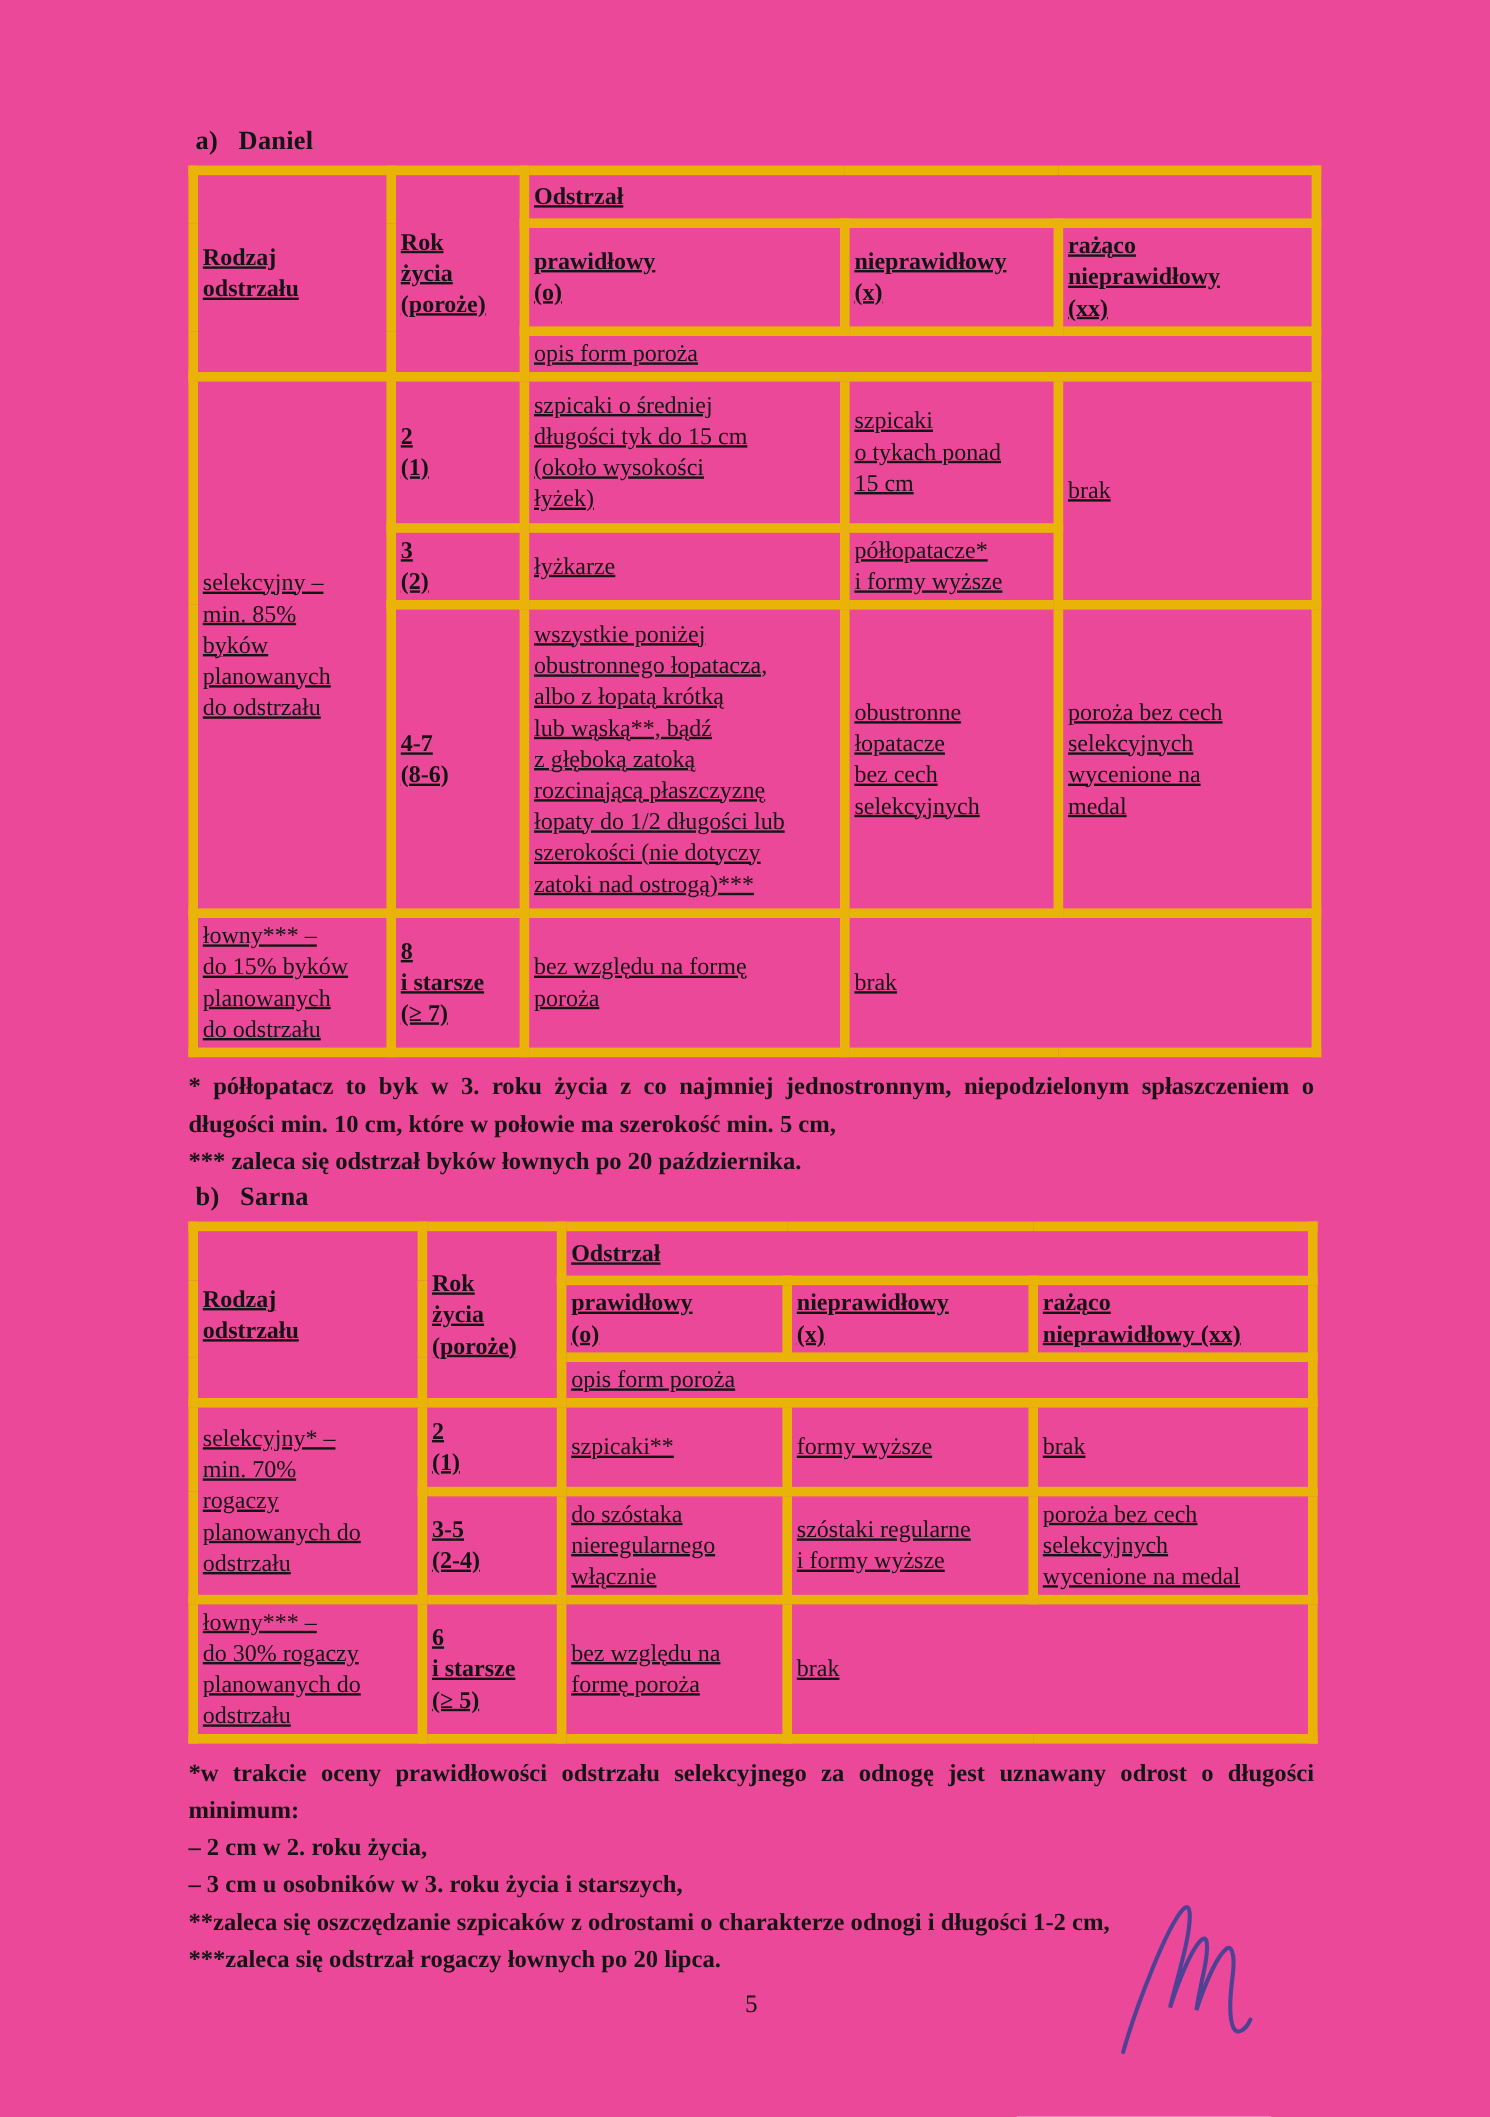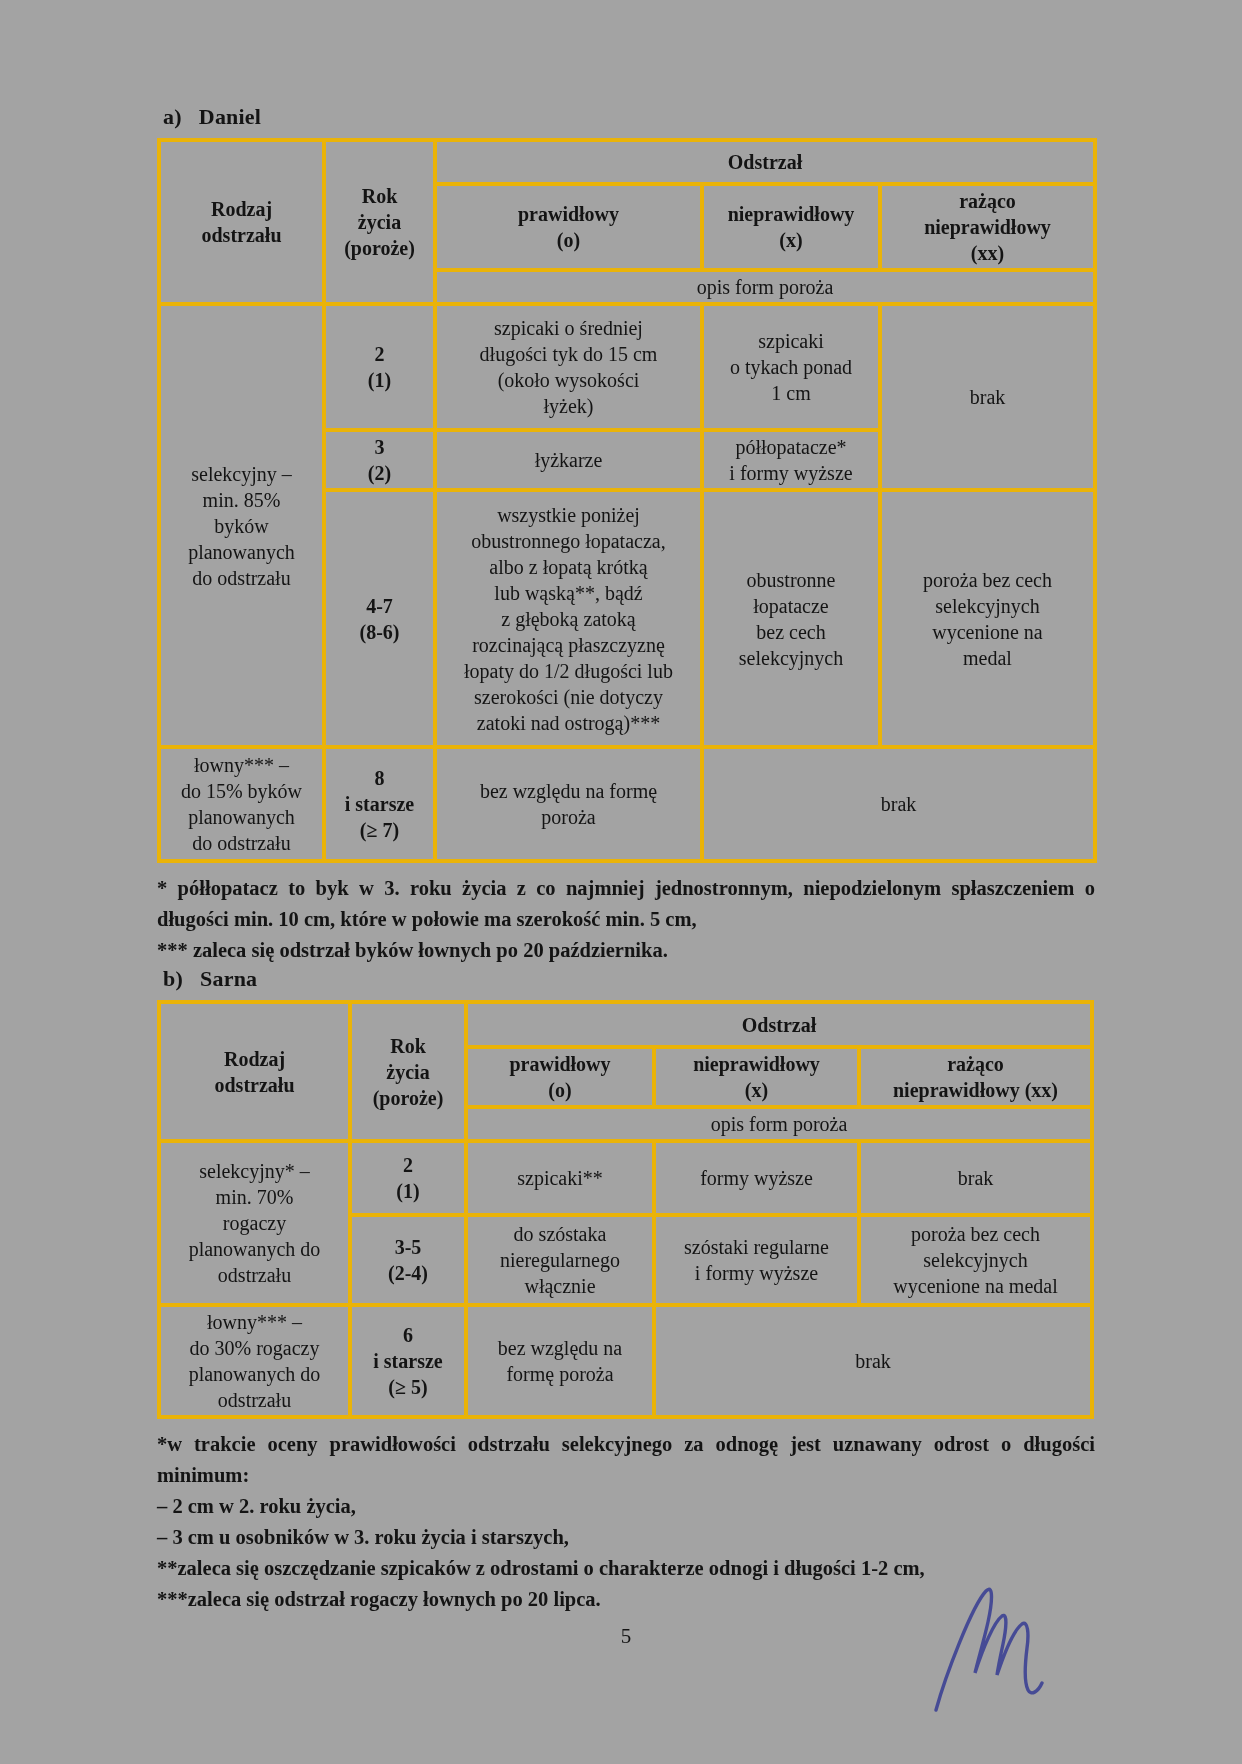--- a/index.html
+++ b/index.html
@@ -7,48 +7,49 @@
     width: 1242px; height: 1764px;
     background: #ffffff;
     color: #141414;
     font-family: "Liberation Serif", "DejaVu Serif", serif;
     overflow: hidden;
     position: relative;
   }
   .page {
     position: relative;
     width: 1242px; height: 1764px;
-    background: #a3a3a3;
+    background: #ec4899;
   }
   .content {
     position: absolute;
     left: 157px; top: 104px;
     width: 938px;
   }
   h3.sec-title {
     font-size: 22px;
     font-weight: bold;
     margin: 0 0 8px 6px;
     white-space: pre;
     letter-spacing: 0.2px;
   }
   table.doc {
     border-collapse: collapse;
     table-layout: fixed;
     width: 936px;
   }
   table.doc td {
-    border: 4px solid #eab308;
-    text-align: center;
+    border: 8px solid #eab308;
+    text-align: left;
     vertical-align: middle;
     font-size: 20px;
     line-height: 26px;
     padding: 2px 4px;
     white-space: pre-line;
     overflow: hidden;
+    text-decoration: underline;
   }
   table.doc td.b { font-weight: bold; }
   .footnotes { margin: 10px 0 0 0; font-weight: bold; }
   .footnotes p {
     margin: 0;
     font-size: 20.5px;
     line-height: 31px;
     text-align: justify;
   }
   .sec-b { margin-top: 27px; }
@@ -107,21 +108,21 @@
 planowanych
 do odstrzału</td>
           <td class="b">2
 (1)</td>
           <td>szpicaki o średniej
 długości tyk do 15 cm
 (około wysokości
 łyżek)</td>
           <td>szpicaki
 o tykach ponad
-1 cm</td>
+15 cm</td>
           <td rowspan="2">brak</td>
         </tr>
         <tr style="height:53px">
           <td class="b">3
 (2)</td>
           <td>łyżkarze</td>
           <td>półłopatacze*
 i formy wyższe</td>
         </tr>
         <tr style="height:257px">

